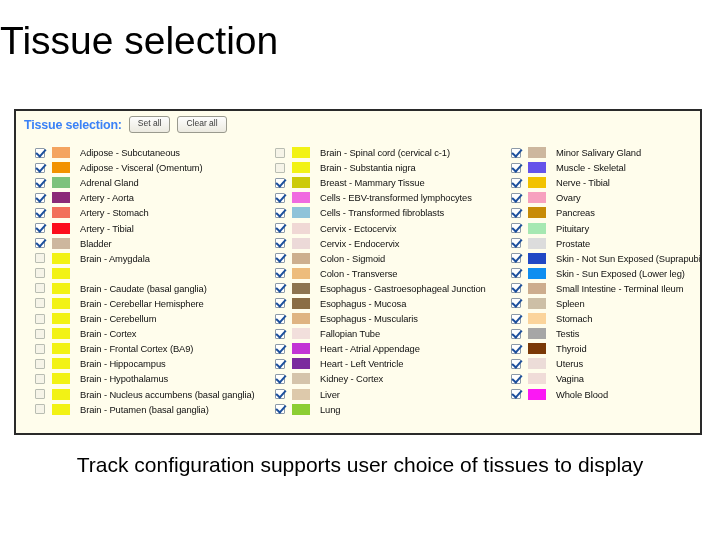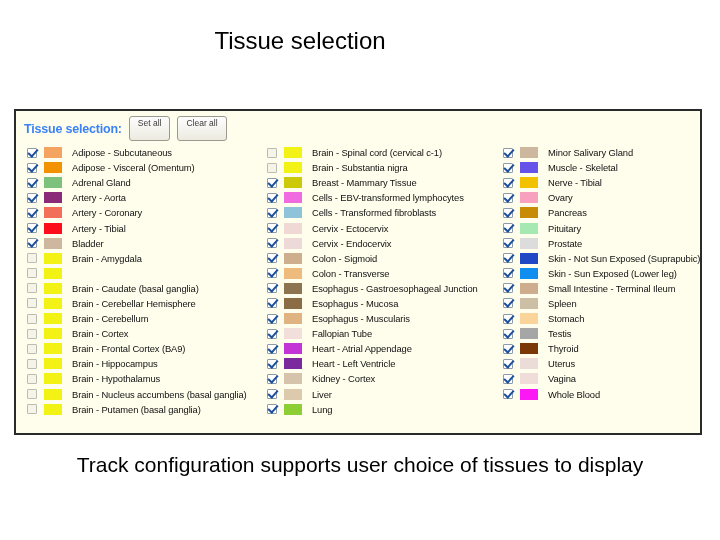--- a/index.html
+++ b/index.html
@@ -14,22 +14,22 @@
     overflow: hidden;
     position: relative;
   }
 
   
   #slide-title {
     position: absolute;
     top: 22px;
     left: 0;
     width: 600px;
-    text-align: center;
-    font-size: 24px;
+    text-align: left;
+    font-size: 39px;
     font-weight: 400;
     color: #000000;
     letter-spacing: 0px;
     line-height: 38px;
   }
 
   
   #tissue-panel {
     position: absolute;
     left: 14px;
@@ -56,29 +56,29 @@
     color: #3b82f6;
     letter-spacing: -0.2px;
   }
   .btn {
     font-family: "Liberation Sans", sans-serif;
     font-size: 8.5px;
     color: #3a3a3a;
     background: linear-gradient(#fdfdfd, #eceae0);
     border: 1px solid #9a9a8e;
     border-radius: 3px;
-    padding: 1px 8px 12px 8px;
+    padding: 1px 8px 4px 8px;
     line-height: 10px;
     white-space: nowrap;
   }
 
   
   .columns {
     position: absolute;
-    left: 4px;
+    left: 12px;
     top: 34px;
     width: 100%;
     display: flex;
   }
   .column {
     flex: 0 0 auto;
   }
   #column-0 { width: 238px; padding-left: 7px; }
   #column-1 { width: 234px; padding-left: 2px; }
   #column-2 { width: 205px; padding-left: 2px; }
@@ -176,21 +176,21 @@
           <span class="tissue-label">Adrenal Gland</span>
         </div>
         <div class="tissue-row">
           <span class="cb on"></span>
           <span class="swatch" style="background: rgb(139, 42, 120);"></span>
           <span class="tissue-label">Artery - Aorta</span>
         </div>
         <div class="tissue-row">
           <span class="cb on"></span>
           <span class="swatch" style="background: rgb(242, 112, 90);"></span>
-          <span class="tissue-label">Artery - Coronary</span>
+          <span class="tissue-label">Artery - Stomach</span>
         </div>
         <div class="tissue-row">
           <span class="cb on"></span>
           <span class="swatch" style="background: rgb(252, 13, 27);"></span>
           <span class="tissue-label">Artery - Tibial</span>
         </div>
         <div class="tissue-row">
           <span class="cb on"></span>
           <span class="swatch" style="background: rgb(205, 183, 158);"></span>
           <span class="tissue-label">Bladder</span>

